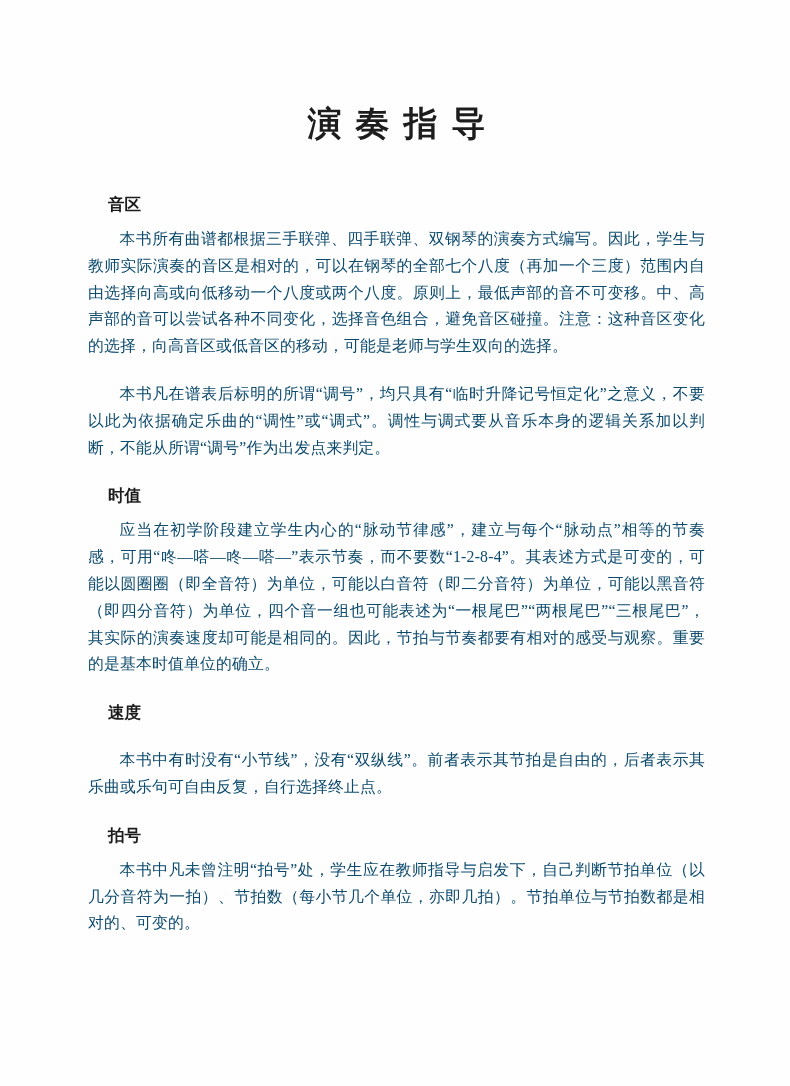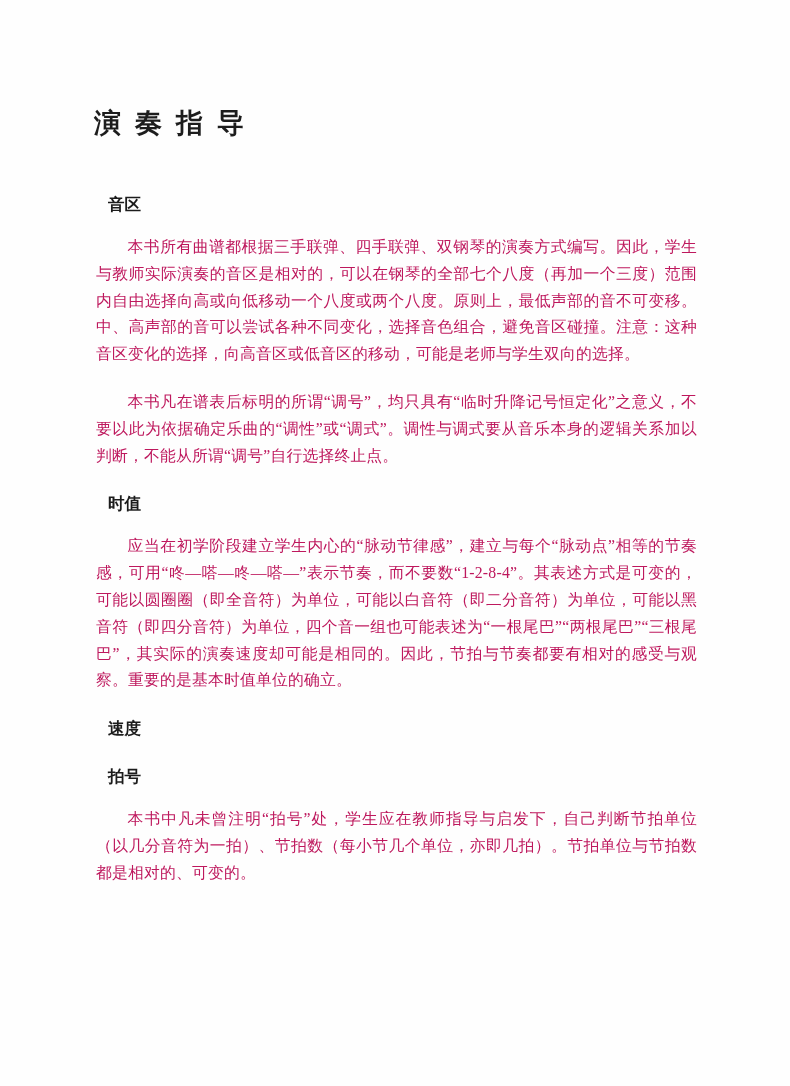--- a/index.html
+++ b/index.html
@@ -17,81 +17,82 @@
   }
   .content {
     position: absolute;
     left: 80px;
     top: 0;
     width: 633px;
   }
   .doc-title {
     margin: 0;
     padding-top: 106px;
-    text-align: left;
+    text-align: center;
     font-family: "Liberation Sans", "DejaVu Sans", sans-serif;
     font-weight: 700;
-    font-size: 27px;
+    font-size: 34px;
     line-height: 34px;
     letter-spacing: 14px;
     text-indent: 14px; 
     color: #1d1d1d;
   }
   .section {
     margin-top: 21px;
   }
   .section.first {
     margin-top: 51px;
   }
   .section-heading {
     font-family: "Liberation Sans", "DejaVu Sans", sans-serif;
     font-weight: 700;
     font-size: 16.5px;
     line-height: 27px;
     text-indent: 28px;
     color: #1c1c1c;
   }
   .section-body {
-    margin: 16px;
+    margin: 8px;
     font-family: "Liberation Serif", "DejaVu Serif", serif;
     font-size: 15.8px;
     line-height: 26.8px;
     text-align: justify;
     text-indent: 2em;
-    color: #be185d;
+    color: #0c4a6e;
     letter-spacing: 0.2px;
   }
 </style>
 </head>
 <body>
 
 <div class="page">
   <div class="content">
 
     <h1 class="doc-title">演奏指导</h1>
 
     <div class="section first">
       <div class="section-heading">音区</div>
       <p class="section-body">本书所有曲谱都根据三手联弹、四手联弹、双钢琴的演奏方式编写。因此，学生与教师实际演奏的音区是相对的，可以在钢琴的全部七个八度（再加一个三度）范围内自由选择向高或向低移动一个八度或两个八度。原则上，最低声部的音不可变移。中、高声部的音可以尝试各种不同变化，选择音色组合，避免音区碰撞。注意：这种音区变化的选择，向高音区或低音区的移动，可能是老师与学生双向的选择。</p>
     </div>
 
     <div class="section">
-      <p class="section-body">本书凡在谱表后标明的所谓“调号”，均只具有“临时升降记号恒定化”之意义，不要以此为依据确定乐曲的“调性”或“调式”。调性与调式要从音乐本身的逻辑关系加以判断，不能从所谓“调号”自行选择终止点。</p>
+      <p class="section-body">本书凡在谱表后标明的所谓“调号”，均只具有“临时升降记号恒定化”之意义，不要以此为依据确定乐曲的“调性”或“调式”。调性与调式要从音乐本身的逻辑关系加以判断，不能从所谓“调号”作为出发点来判定。</p>
     </div>
 
     <div class="section">
       <div class="section-heading">时值</div>
       <p class="section-body">应当在初学阶段建立学生内心的“脉动节律感”，建立与每个“脉动点”相等的节奏感，可用“咚—嗒—咚—嗒—”表示节奏，而不要数“1-2-8-4”。其表述方式是可变的，可能以圆圈圈（即全音符）为单位，可能以白音符（即二分音符）为单位，可能以黑音符（即四分音符）为单位，四个音一组也可能表述为“一根尾巴”“两根尾巴”“三根尾巴”，其实际的演奏速度却可能是相同的。因此，节拍与节奏都要有相对的感受与观察。重要的是基本时值单位的确立。</p>
     </div>
 
     <div class="section">
       <div class="section-heading">速度</div>
     </div>
 
     <div class="section">
+      <p class="section-body">本书中有时没有“小节线”，没有“双纵线”。前者表示其节拍是自由的，后者表示其乐曲或乐句可自由反复，自行选择终止点。</p>
     </div>
 
     <div class="section">
       <div class="section-heading">拍号</div>
       <p class="section-body">本书中凡未曾注明“拍号”处，学生应在教师指导与启发下，自己判断节拍单位（以几分音符为一拍）、节拍数（每小节几个单位，亦即几拍）。节拍单位与节拍数都是相对的、可变的。</p>
     </div>
 
   </div>
 </div>
 

